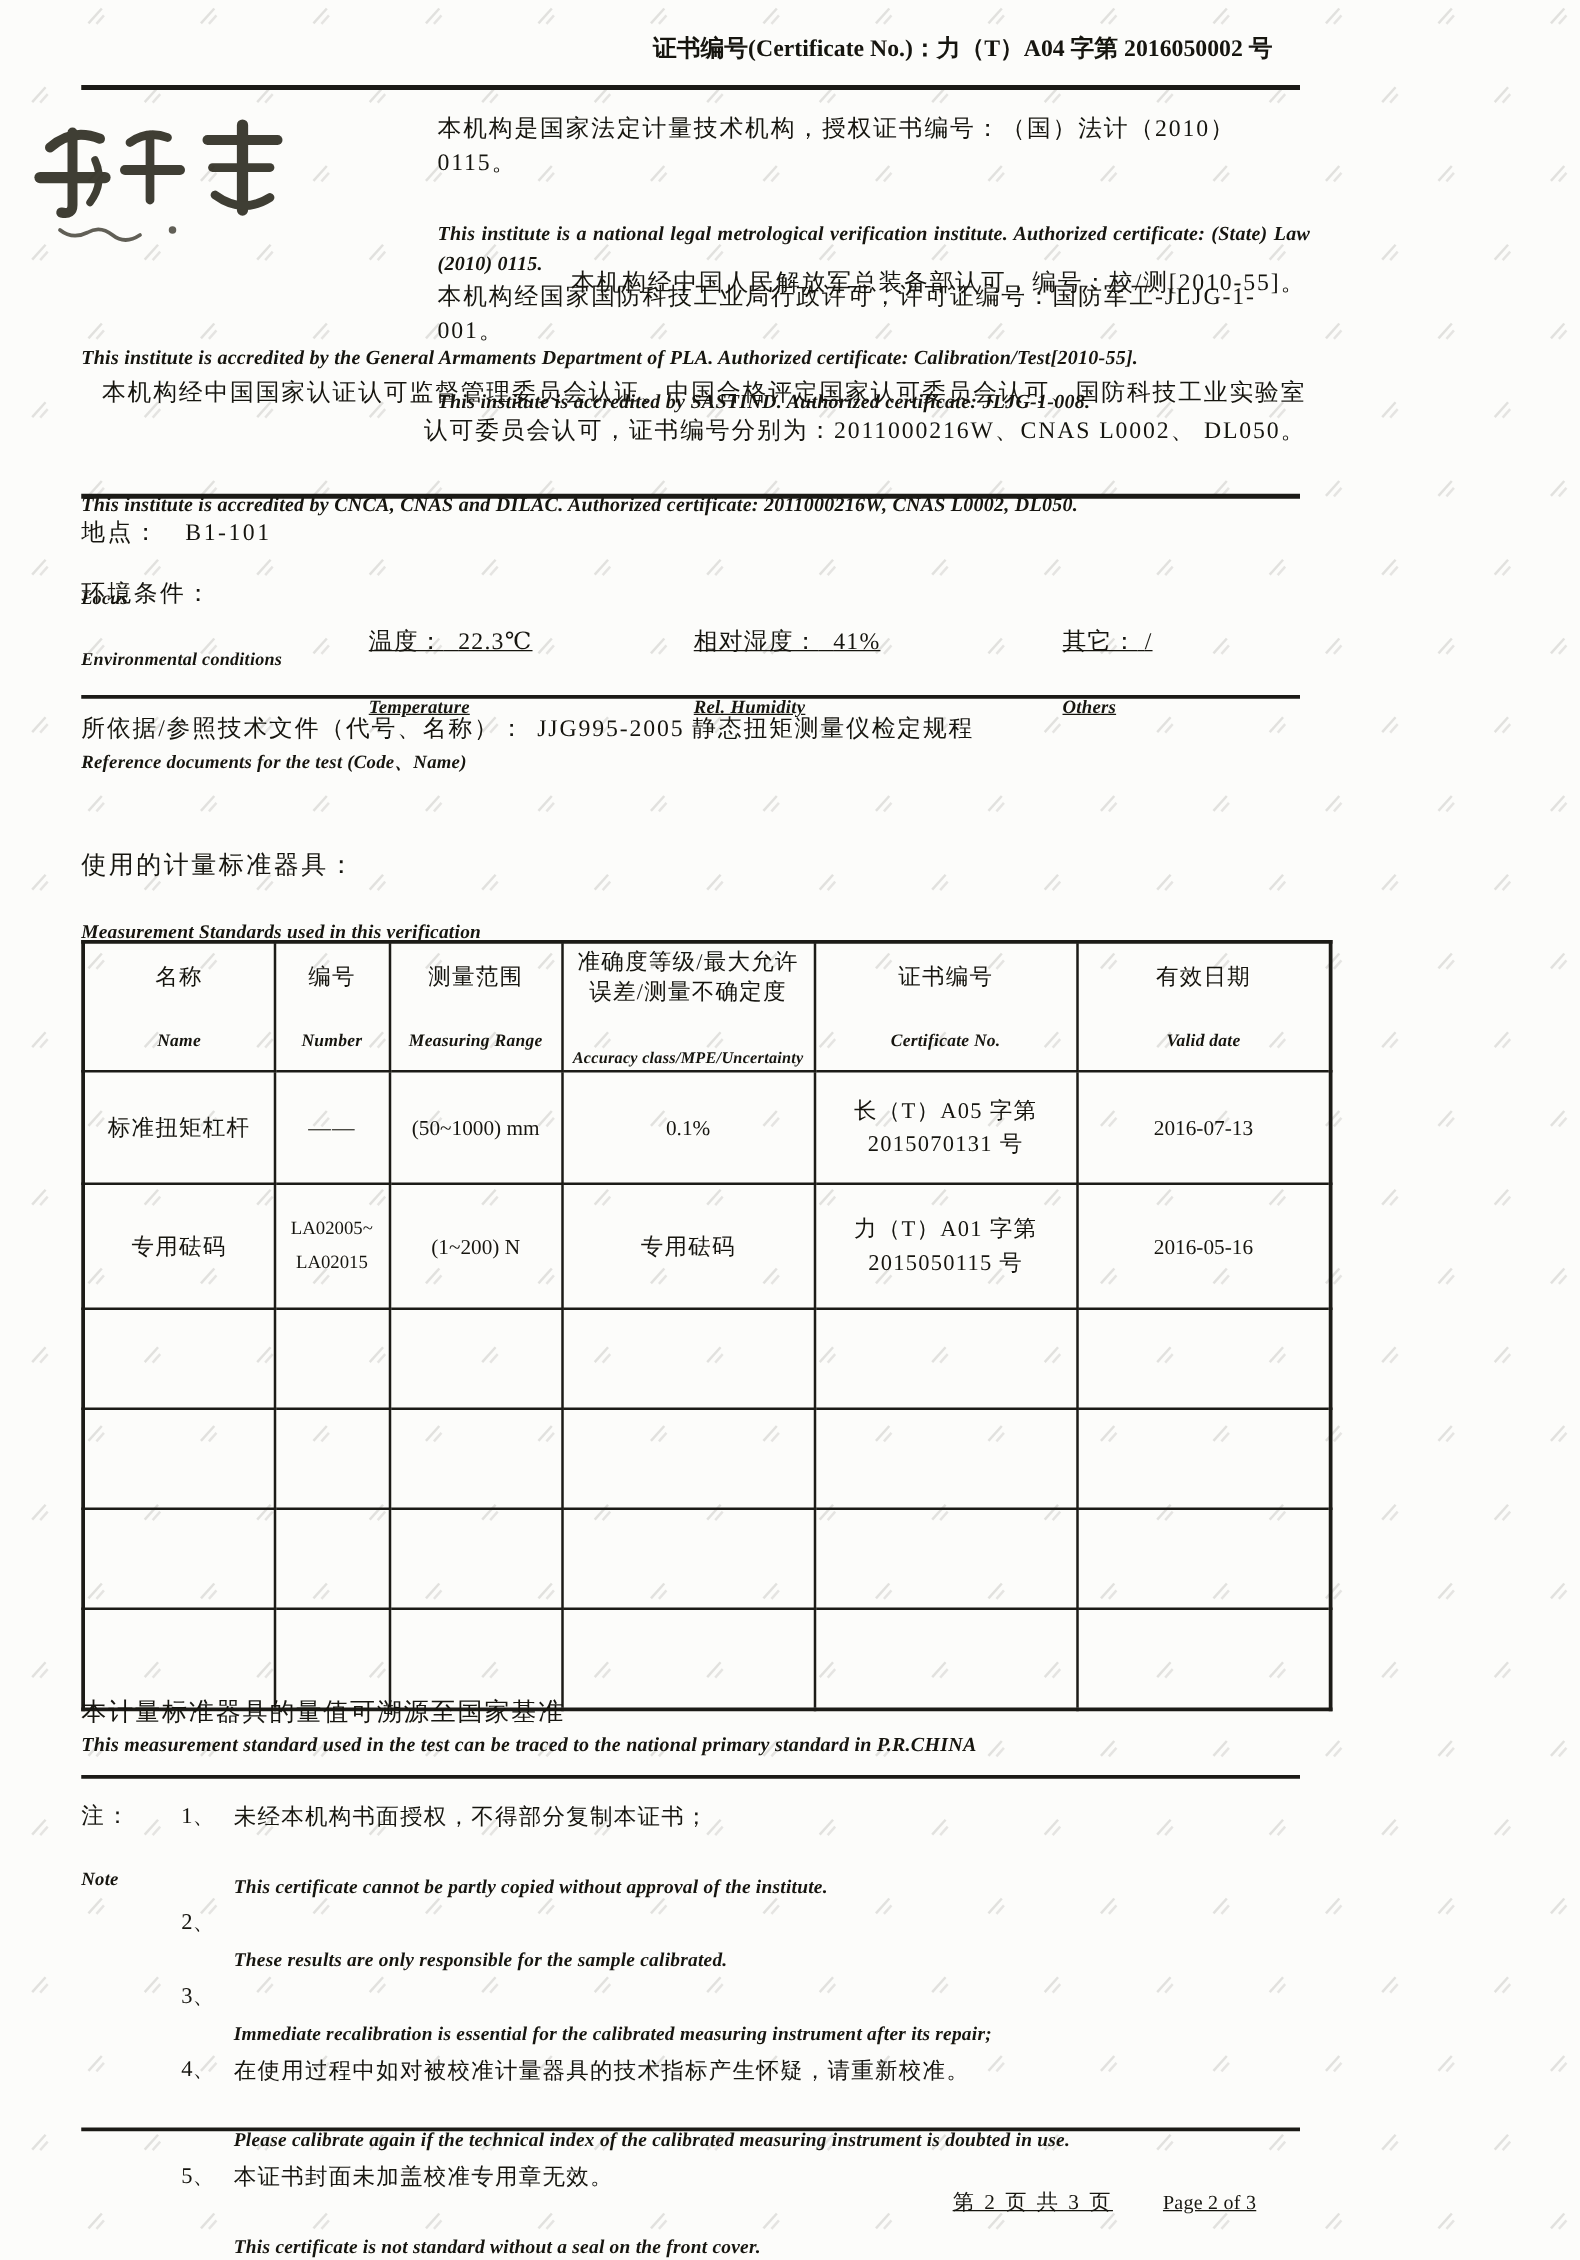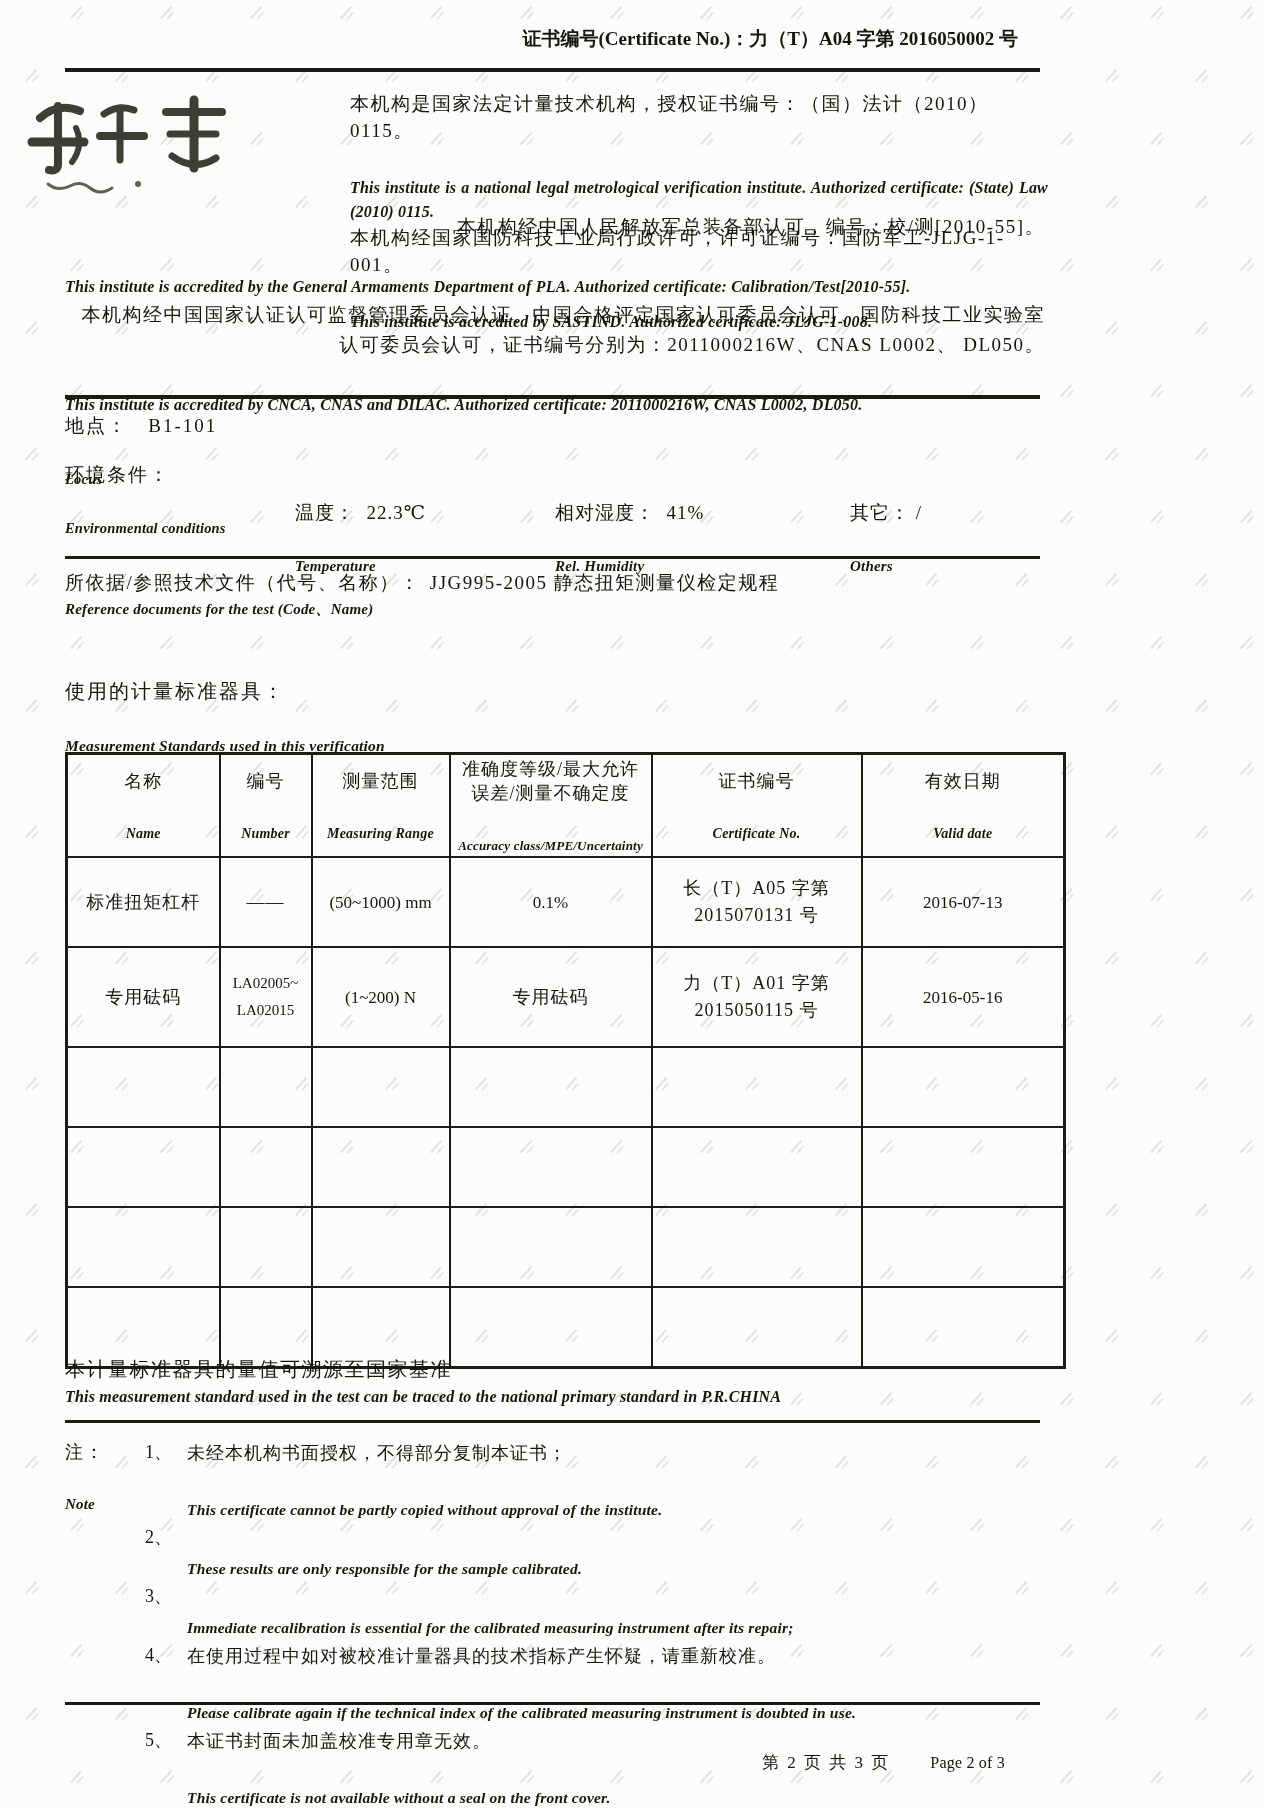--- a/index.html
+++ b/index.html
@@ -26,21 +26,21 @@
   .intro-indent .zh{font-size:19px;line-height:27px;}
   .intro-indent .en{font-size:16px;line-height:24px;}
   .intro-full{top:212px;left:0;width:980px;}
   .intro-full .zh{font-size:19px;line-height:30px;text-align:right;}
   .intro-full .en{font-size:16px;line-height:26px;}
   .locus{top:413px;left:0;}
   .label-zh{font-size:19px;letter-spacing:2px;}
   .label-en{font-size:14.5px;}
   .env-title{top:462px;left:0;}
   .env-row{top:500px;left:0;width:975px;}
-  .env-item{position:absolute;top:0;}
+  .env-item{position:absolute;top:0;text-decoration:underline;}
   .env-item .pair{font-size:19px;letter-spacing:1px;}
   .env-item .en{font-size:15px;}
   .reference{top:570px;left:0;width:990px;}
   .reference .pair{font-size:19px;}
   .reference .en{font-size:15px;margin-top:4px;}
   .standards-title{top:678px;left:0;}
   .standards-title .label-zh{font-size:20px;}
   .standards-title .en{font-size:15.5px;}
   
   table.std{border-collapse:collapse;position:absolute;top:752px;left:0;table-layout:fixed;width:998px;}
@@ -58,21 +58,21 @@
   .trace .en{font-size:16px;margin-top:5px;}
   .rule4{top:1420px;}
   .notes{top:1440px;left:0;width:980px;}
   .notes-label{position:absolute;left:0;top:0;}
   .notes-label .label-zh{font-size:18px;}
   .notes-label .label-en{font-size:15px;}
   .note-item{margin-left:80px;display:flex;margin-bottom:4px;}
   .note-no{width:42px;font-size:18px;flex:none;}
   .note-zh{font-size:18px;letter-spacing:1px;line-height:26px;}
   .note-en{font-size:15.5px;line-height:23px;}
-  .footer{top:1722px;left:0;width:940px;display:flex;justify-content:flex-end;gap:40px;align-items:baseline;}
+  .footer{top:1722px;left:0;width:940px;display:flex;justify-content:flex-end;gap:40px;align-items:baseline;text-decoration:underline;}
   .footer .zh{font-size:17px;letter-spacing:2px;}
   .footer .en{font-style:normal;font-weight:normal;font-size:16px;}
 </style>
 </head>
 <body>
 
 <div class="page">
   <div id="wm">
       <div class="wm-mark" style="left: 70px; top: 8px;"></div>
       <div class="wm-mark" style="left: 160px; top: 8px;"></div>
@@ -680,21 +680,21 @@
         <div class="note-no">4、</div>
         <div class="note-body">
             <div class="note-zh">在使用过程中如对被校准计量器具的技术指标产生怀疑，请重新校准。</div>
           <div class="en note-en">Please calibrate again if the technical index of the calibrated measuring instrument is doubted in use.</div>
           </div>
       </div>
       <div class="note-item">
         <div class="note-no">5、</div>
         <div class="note-body">
             <div class="note-zh">本证书封面未加盖校准专用章无效。</div>
-          <div class="en note-en">This certificate is not available without a seal on the front cover.</div>
+          <div class="en note-en">This certificate is not standard without a seal on the front cover.</div>
           </div>
       </div>
     </div>
 
     <div class="abs rule" style="top:1702px;left:0;width:975px;height:3px;"></div>
 
     <div class="abs footer">
       <span class="zh">第 2 页 共 3 页</span>
       <span class="en">Page 2 of 3</span>
     </div>

